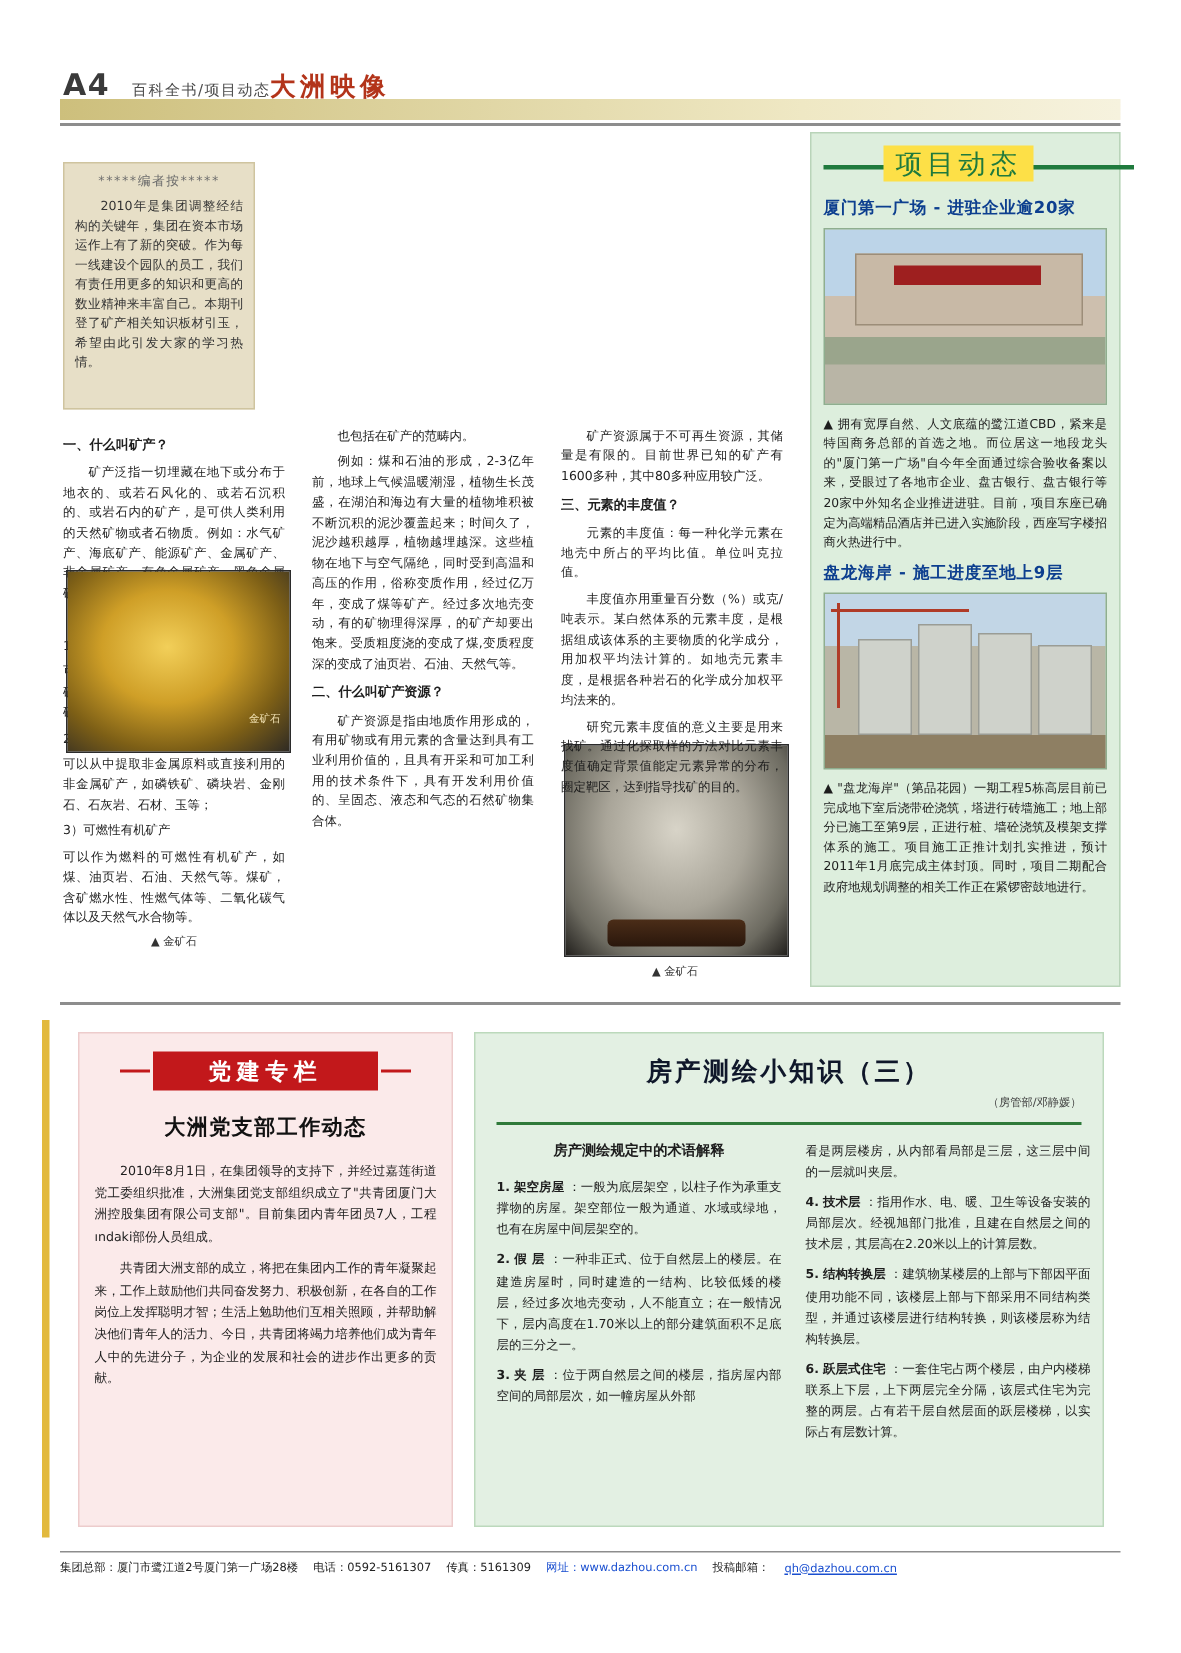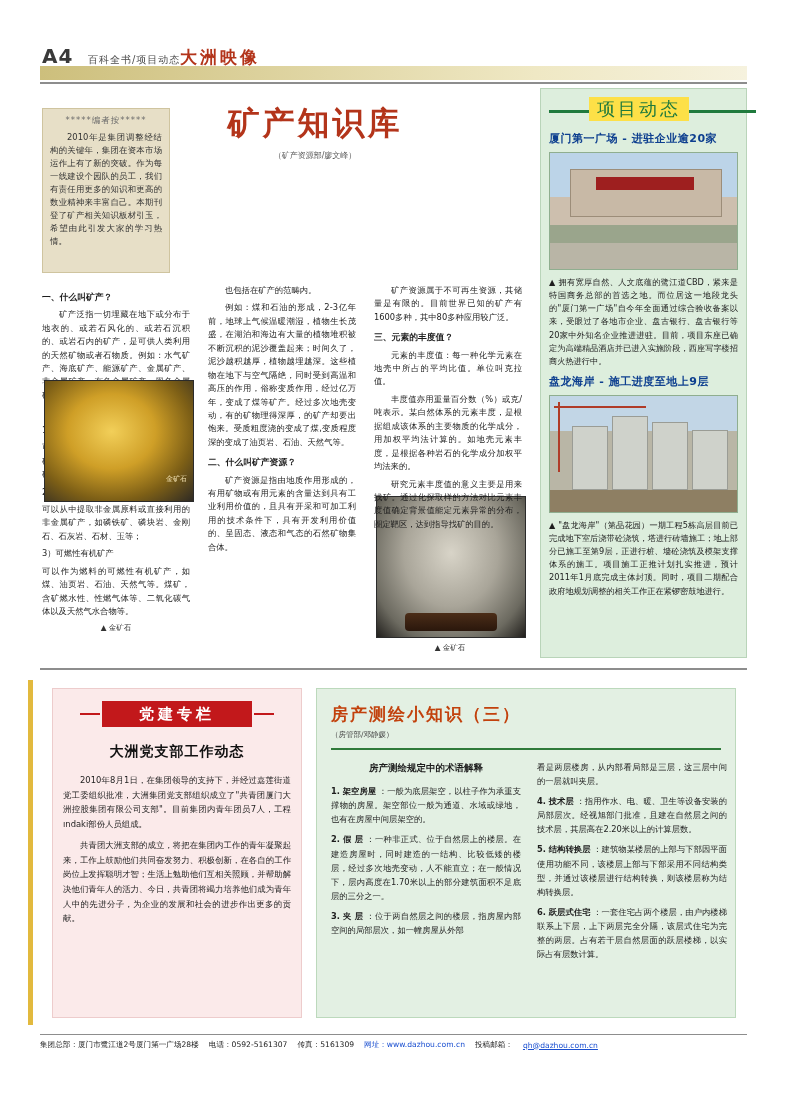--- a/index.html
+++ b/index.html
@@ -92,22 +92,22 @@
     background:#fbeaea;border:1px solid #edcccc;box-sizing:border-box;padding:10px;}
   .party-banner{width:150px;height:26px;background:#c2181b;color:#ffffff;font-size:15px;font-weight:bold;
     letter-spacing:4px;text-align:center;line-height:26px;margin:2px auto 0 auto;position:relative;}
   .party-banner:after{content:"";position:absolute;right:-22px;top:12px;width:20px;height:2px;background:#c2181b;}
   .party-banner:before{content:"";position:absolute;left:-22px;top:12px;width:20px;height:2px;background:#c2181b;}
   .party-h{font-size:14px;font-weight:bold;text-align:center;margin:16px 0 12px 0;letter-spacing:1px;}
   .party-p{font-size:8.4px;line-height:1.75;text-indent:17px;text-align:justify;color:#1d1d1d;margin:0 0 6px 0;}
 
   .realty{position:absolute;left:276px;top:8px;width:420px;height:330px;
     background:#e3f0e3;border:1px solid #bcd9bc;box-sizing:border-box;padding:10px 14px;}
-  .realty-title{text-align:left;font-size:17px;font-weight:bold;letter-spacing:2px;color:#c2410c;margin-top:4px;}
-  .realty-sub{text-align:left;font-size:7.5px;color:#444;margin-top:4px;}
+  .realty-title{text-align:center;font-size:17px;font-weight:bold;letter-spacing:2px;color:#0f172a;margin-top:4px;}
+  .realty-sub{text-align:right;font-size:7.5px;color:#444;margin-top:4px;}
   .realty-line{width:100%;height:2px;background:#2f7a3a;margin:8px 0 10px 0;}
   .realty-cols{position:relative;}
   .rcol{width:190px;font-size:8.3px;line-height:1.7;color:#1d1d1d;text-align:justify;}
   .rcol.a{position:absolute;left:0;top:0;}
   .rcol.b{position:absolute;left:206px;top:0;}
   .rcol h5{margin:0 0 8px 0;font-size:9.5px;font-weight:bold;text-align:center;}
   .rcol p{margin:0 0 6px 0;text-indent:0;}
   .rcol b{font-weight:bold;}
 
   
@@ -133,24 +133,20 @@
 
   <div class="upper">
 
     <div class="left-col">
 
       <div class="editor-box">
         <div class="editor-head">*****编者按*****</div>
         <div class="editor-body">2010年是集团调整经结构的关键年，集团在资本市场运作上有了新的突破。作为每一线建设个园队的员工，我们有责任用更多的知识和更高的数业精神来丰富自己。本期刊登了矿产相关知识板材引玉，希望由此引发大家的学习热情。</div>
       </div>
 
-      <div class="big-title">
-        <div class="t">矿产知识库</div>
-        <div class="sub">（矿产资源部/廖文峰）</div>
-      </div>
 
       <div class="cols">
 
         <div class="col c1">
           <h4>一、什么叫矿产？</h4>
           <p>矿产泛指一切埋藏在地下或分布于地衣的、或若石风化的、或若石沉积的、或岩石内的矿产，是可供人类利用的天然矿物或者石物质。例如：水气矿产、海底矿产、能源矿产、金属矿产、非金属矿产、有色金属矿产、黑色金属矿产等。</p>
           <p>矿产的资源一般有以下三类：</p>
           <p class="nohead">1）金属矿产：</p>
           <p class="nohead">可以从中提取金属元素的金属矿产,如铁矿、铜矿、铅矿、锌矿、铅锌矿、金矿、钨矿及多金属矿等；</p>
           <p class="nohead">2）非金属矿产：</p>

